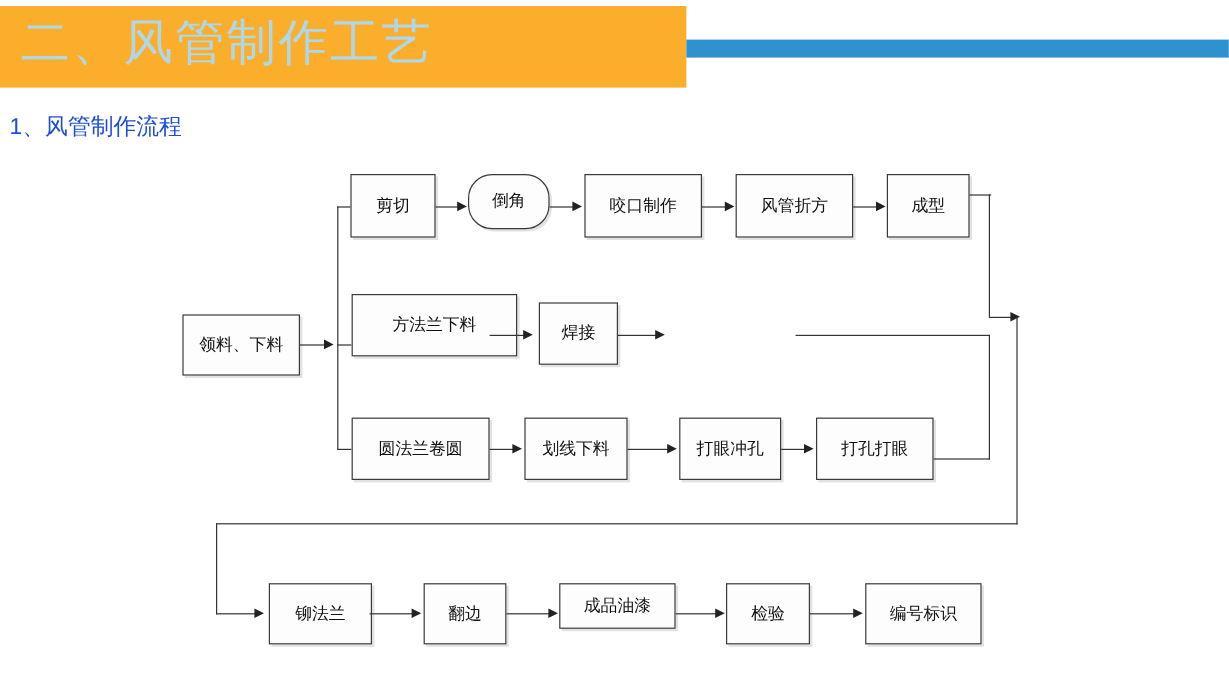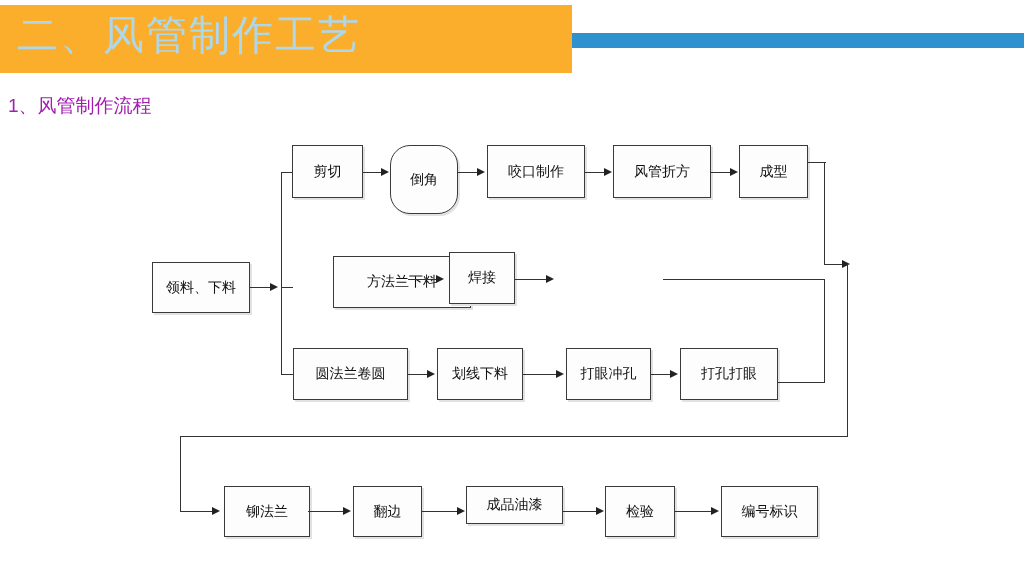--- a/index.html
+++ b/index.html
@@ -20,21 +20,21 @@
     position:absolute;left:17px;top:10px;
     font-size:41px;line-height:50px;letter-spacing:2px;
     color:#aed7ea;white-space:nowrap;
   }
   .blue-bar{
     position:absolute;left:572px;top:33px;width:452px;height:15px;
     background:#2f92cf;
   }
   .subtitle{
     position:absolute;left:8px;top:93px;
-    font-size:19px;color:#a21caf;white-space:nowrap;
+    font-size:19px;color:#1d4ed8;white-space:nowrap;
   }
 
   
   .node{
     position:absolute;box-sizing:border-box;
     background:#fdfdfd;
     border:1.2px solid #3a3a3a;
     box-shadow:2px 2px 0 0 #e2e2e2;
     display:flex;align-items:center;justify-content:center;
     font-size:14px;color:#111;white-space:nowrap;
@@ -73,38 +73,38 @@
 
   <div class="ln v" style="left:281px;top:172px;height:203px;"></div>
   <div class="ln h" style="left:281px;top:172px;width:12px;"></div>
   <div class="ln h" style="left:281px;top:287px;width:12px;"></div>
   <div class="ln h" style="left:281px;top:374px;width:12px;"></div>
 
   <div class="node" style="left:292px;top:145px;width:71px;height:53px;">剪切</div>
   <div class="ln h" style="left:363px;top:172px;width:20px;"></div>
   <div class="arrow" style="left:381px;top:168px;"></div>
 
-  <div class="node" style="left:390px;top:145px;width:68px;height:69px;border-radius:20px;">倒角</div>
+  <div class="node" style="left:390px;top:145px;width:68px;height:46px;border-radius:20px;">倒角</div>
   <div class="ln h" style="left:458px;top:172px;width:21px;"></div>
   <div class="arrow" style="left:477px;top:168px;"></div>
 
   <div class="node" style="left:487px;top:145px;width:98px;height:53px;">咬口制作</div>
   <div class="ln h" style="left:585px;top:172px;width:20px;"></div>
   <div class="arrow" style="left:604px;top:168px;"></div>
 
   <div class="node" style="left:613px;top:145px;width:98px;height:53px;">风管折方</div>
   <div class="ln h" style="left:711px;top:172px;width:20px;"></div>
   <div class="arrow" style="left:730px;top:168px;"></div>
 
   <div class="node" style="left:739px;top:145px;width:69px;height:53px;">成型</div>
 
   <div class="ln h" style="left:808px;top:162px;width:18px;"></div>
   <div class="ln v" style="left:824px;top:162px;height:102px;"></div>
 
-  <div class="node" style="left:293px;top:256px;width:138px;height:52px;margin-left:40px;">方法兰下料</div>
+  <div class="node" style="left:293px;top:245px;width:138px;height:52px;">方法兰下料</div>
   <div class="ln h" style="left:408px;top:279px;width:30px;"></div>
   <div class="arrow" style="left:436px;top:275px;"></div>
 
   <div class="node" style="left:449px;top:252px;width:66px;height:52px;">焊接</div>
   <div class="ln h" style="left:515px;top:279px;width:33px;"></div>
   <div class="arrow" style="left:546px;top:275px;"></div>
 
 
   <div class="ln h" style="left:663px;top:279px;width:162px;"></div>
 

